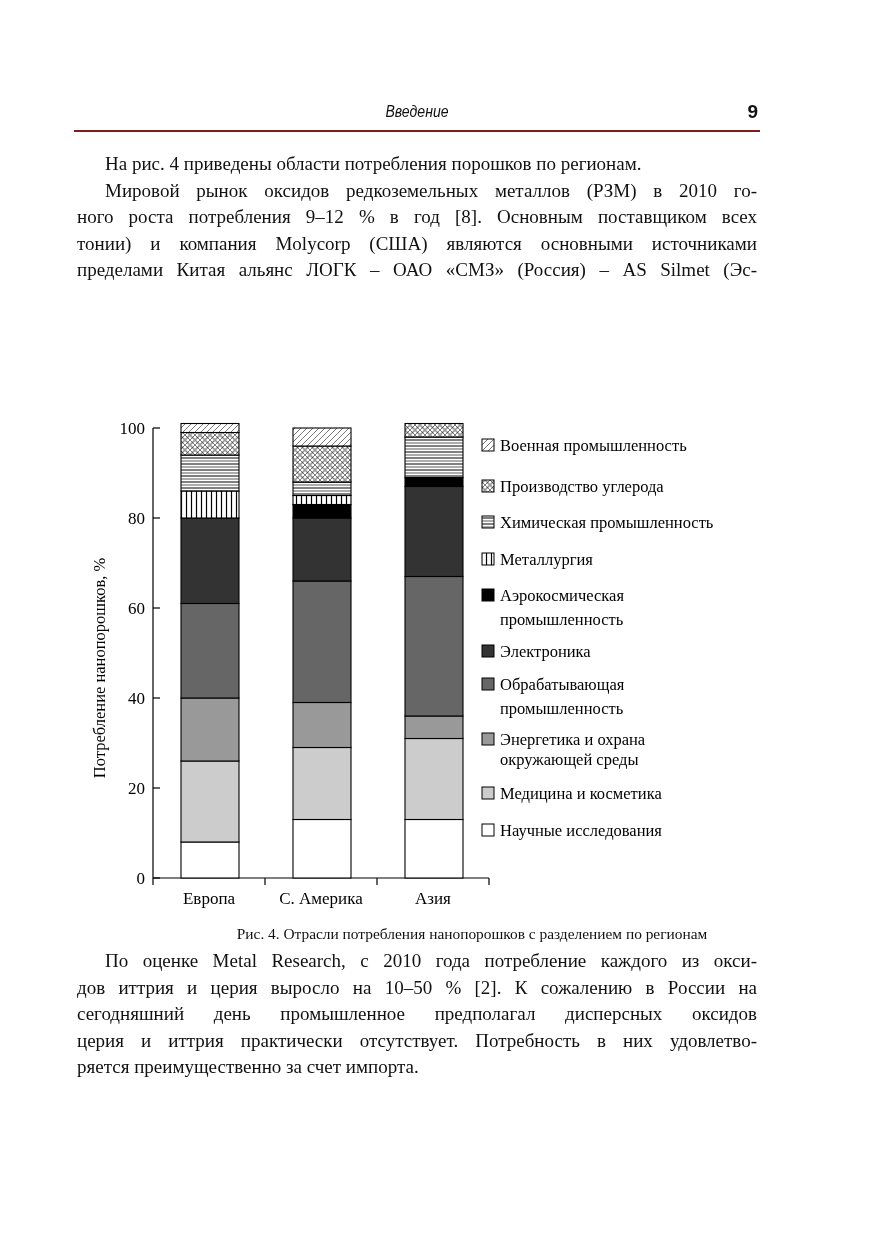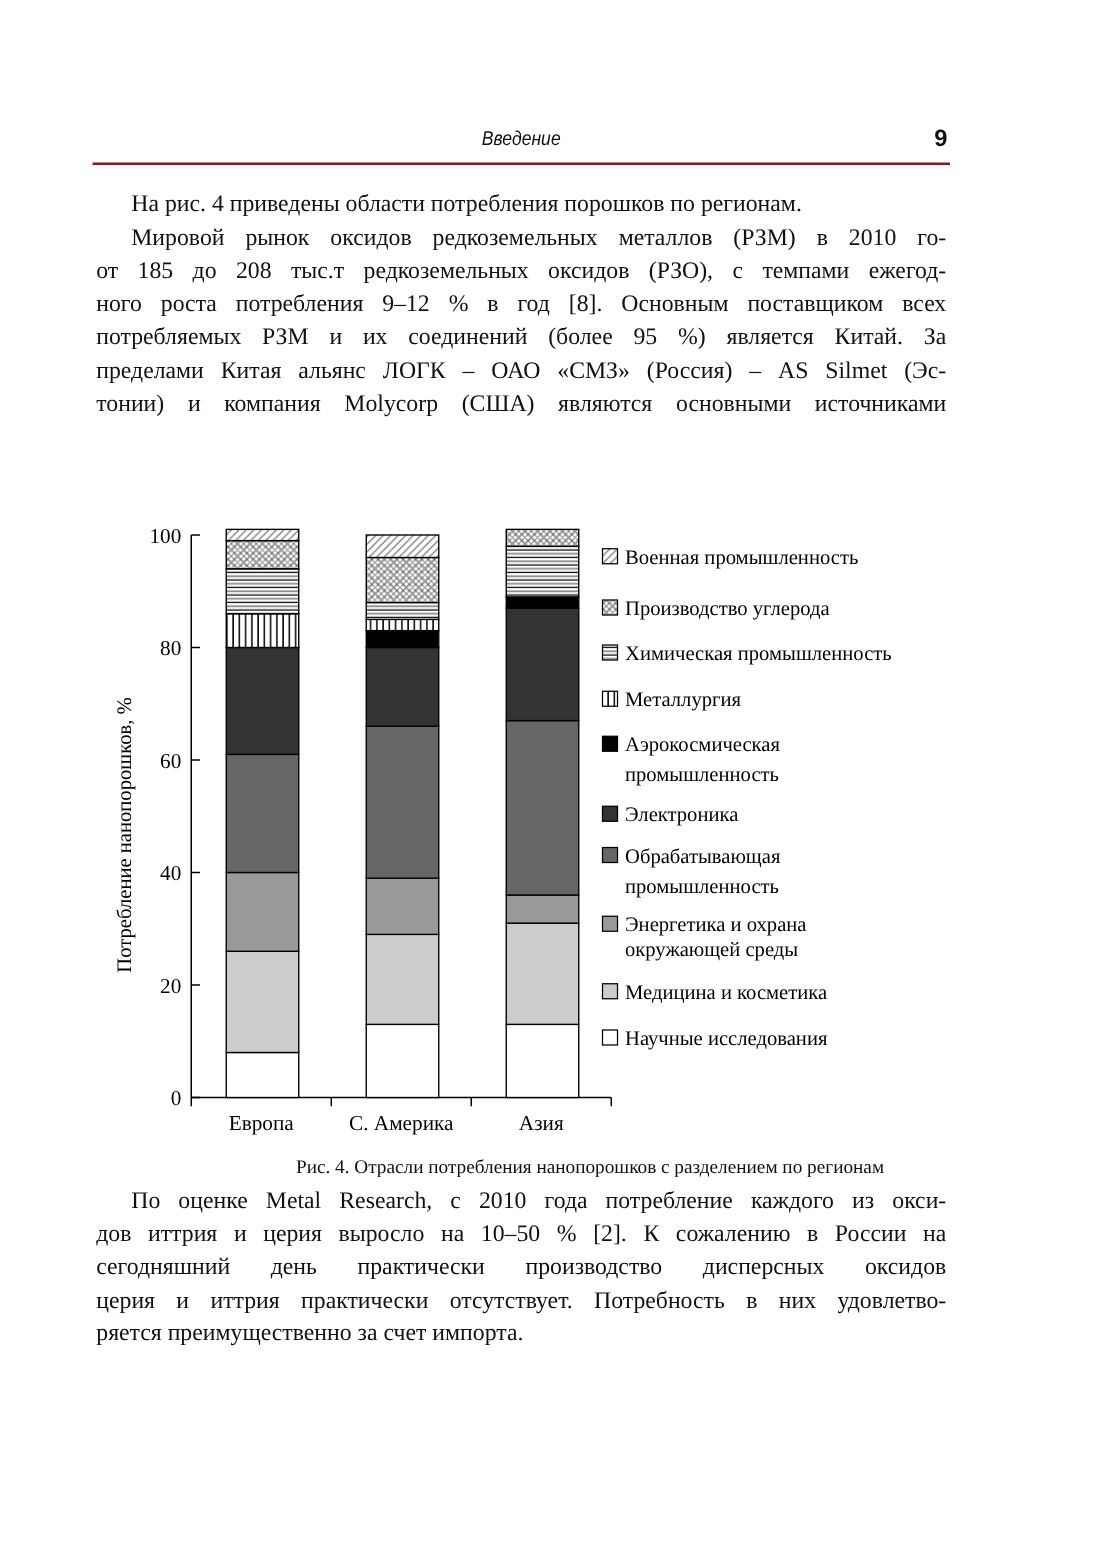--- a/index.html
+++ b/index.html
@@ -22,25 +22,23 @@
 <body>
 
 <div class="running-head">
   <div class="title">Введение</div>
   <div class="pagenum">9</div>
 </div>
 
 <div class="para para1">
   <span class="line last indent">На рис. 4 приведены области потребления порошков по регионам.</span>
   <span class="line indent">Мировой рынок оксидов редкоземельных металлов (РЗМ) в 2010 го-</span>
-  <span class="line">от 185 до 208 тыс.т редкоземельных оксидов (РЗО), с темпами ежегод-</span>
   <span class="line">ного роста потребления 9–12 % в год [8]. Основным поставщиком всех</span>
-  <span class="line">потребляемых РЗМ и их соединений (более 95 %) является Китай. За</span>
+  <span class="line">тонии) и компания Molycorp (США) являются основными источниками</span>
   <span class="line">пределами Китая альянс ЛОГК – ОАО «СМЗ» (Россия) – AS Silmet (Эс-</span>
-  <span class="line">тонии) и компания Molycorp (США) являются основными источниками</span>
 </div>
 
 <div class="chart">
   <svg id="chart-svg" width="700" height="500" viewBox="0 0 700 500" xmlns="http://www.w3.org/2000/svg">
     <defs>
       <pattern id="pat-diagonal-lines" patternUnits="userSpaceOnUse" width="6" height="6">
         <rect width="6" height="6" fill="#fff"></rect>
         <path d="M-1,7 L7,-1 M-4,4 L4,-4 M2,10 L10,2" stroke="#777" stroke-width="1"></path>
       </pattern>
       <pattern id="pat-crosshatch" patternUnits="userSpaceOnUse" width="10" height="10">
@@ -159,16 +157,16 @@
         </g>
       </g>
   </svg>
 </div>
 
 <div class="caption">Рис. 4. Отрасли потребления нанопорошков с разделением по регионам</div>
 
 <div class="para para2">
   <span class="line indent">По оценке Metal Research, с 2010 года потребление каждого из окси-</span>
   <span class="line">дов иттрия и церия выросло на 10–50 % [2]. К сожалению в России на</span>
-  <span class="line">сегодняшний день практически производство дисперсных оксидов</span>
+  <span class="line">сегодняшний день промышленное предполагал дисперсных оксидов</span>
   <span class="line">церия и иттрия практически отсутствует. Потребность в них удовлетво-</span>
   <span class="line last">ряется преимущественно за счет импорта.</span>
 </div>
 
 </body></html>

